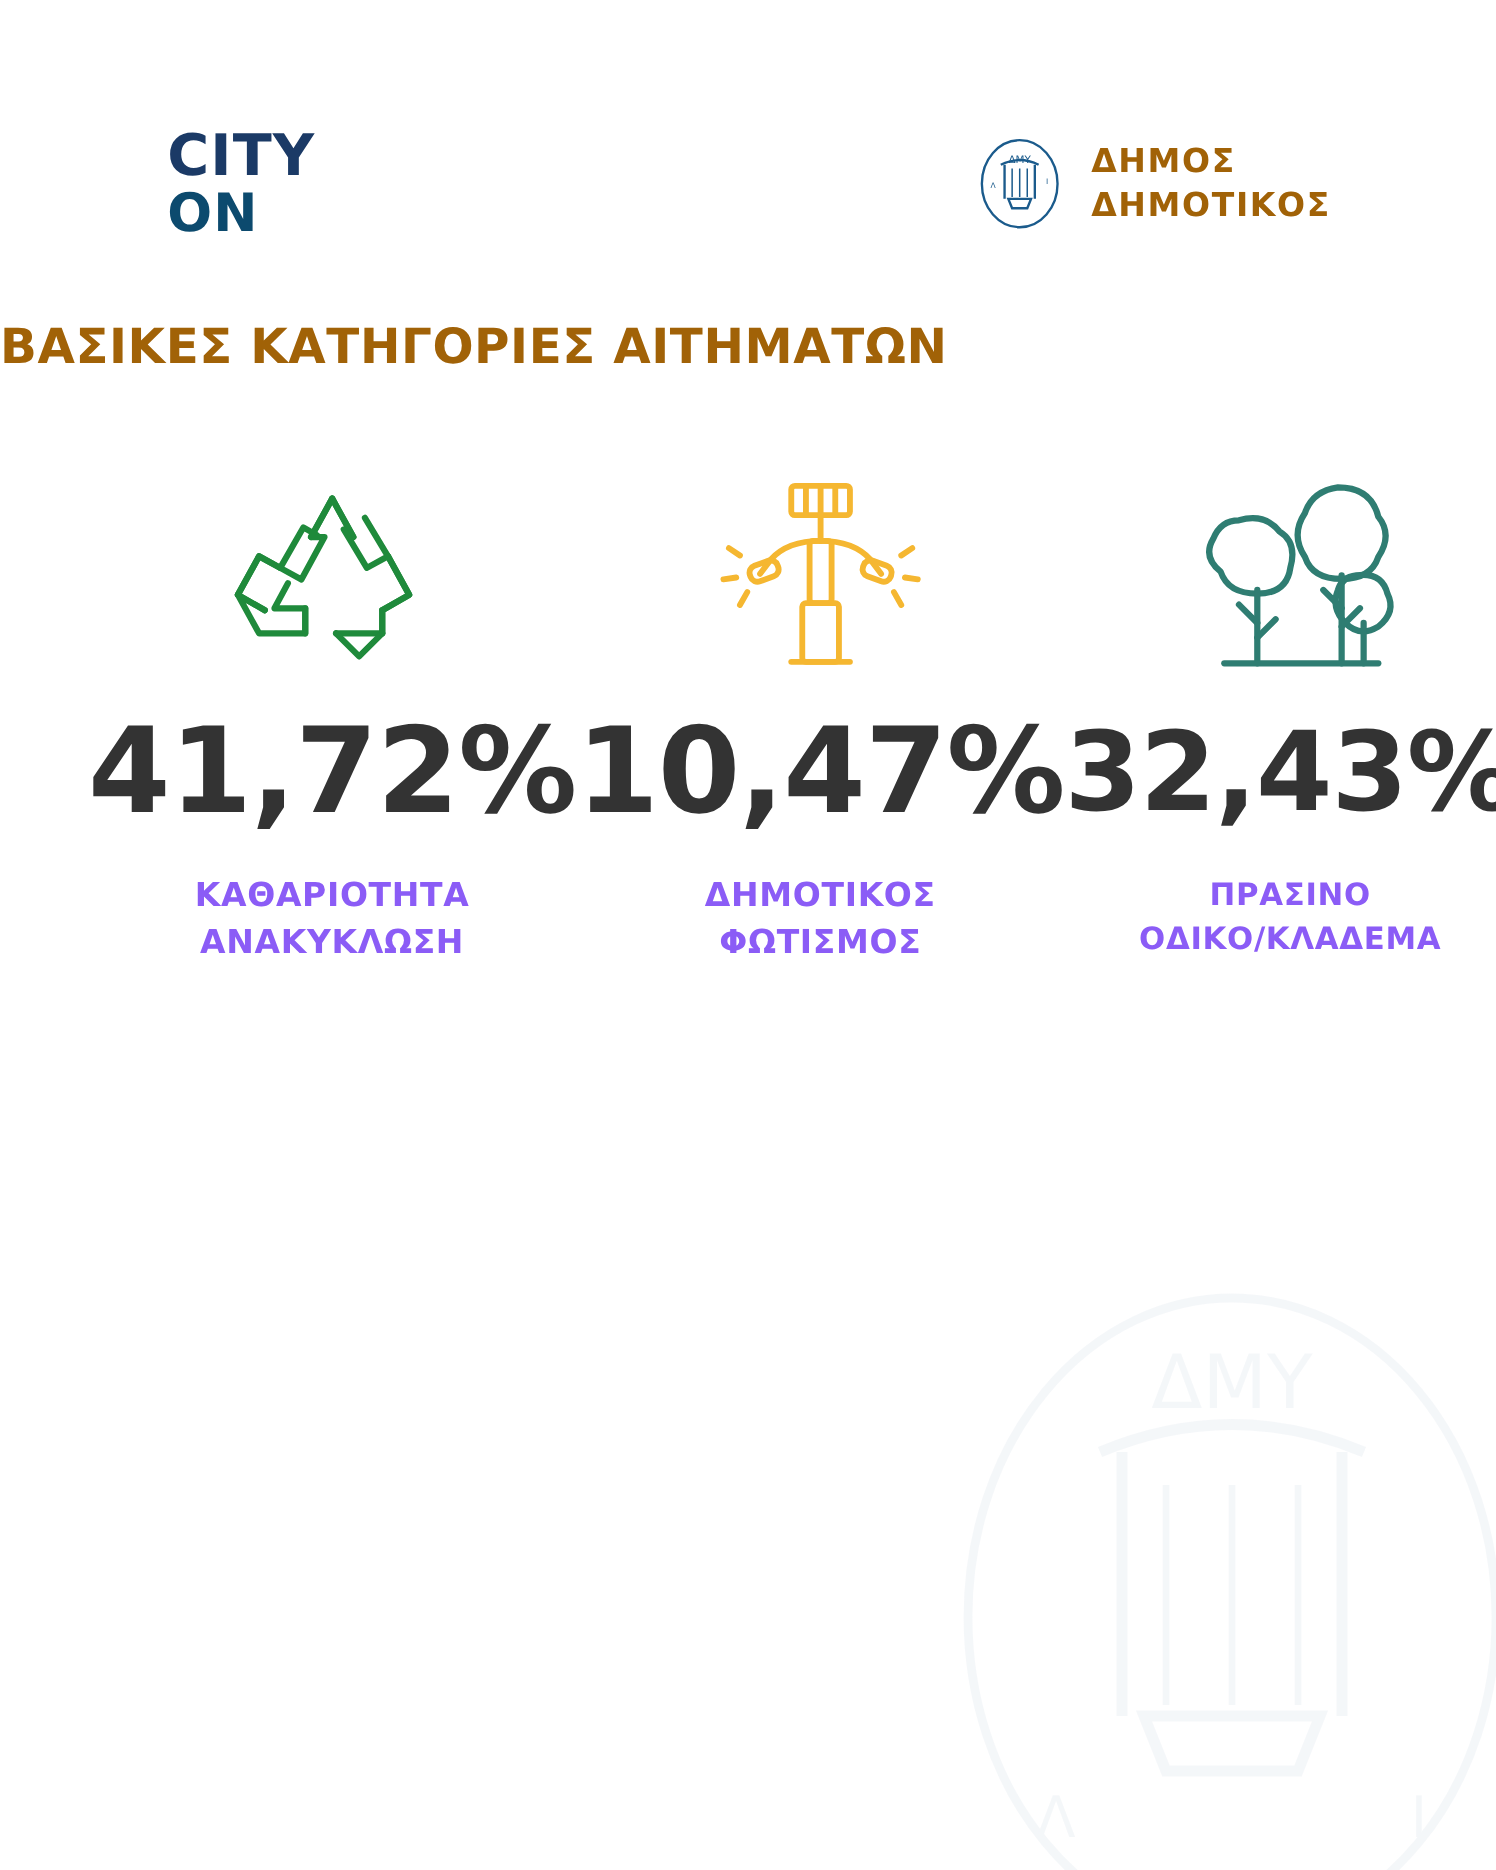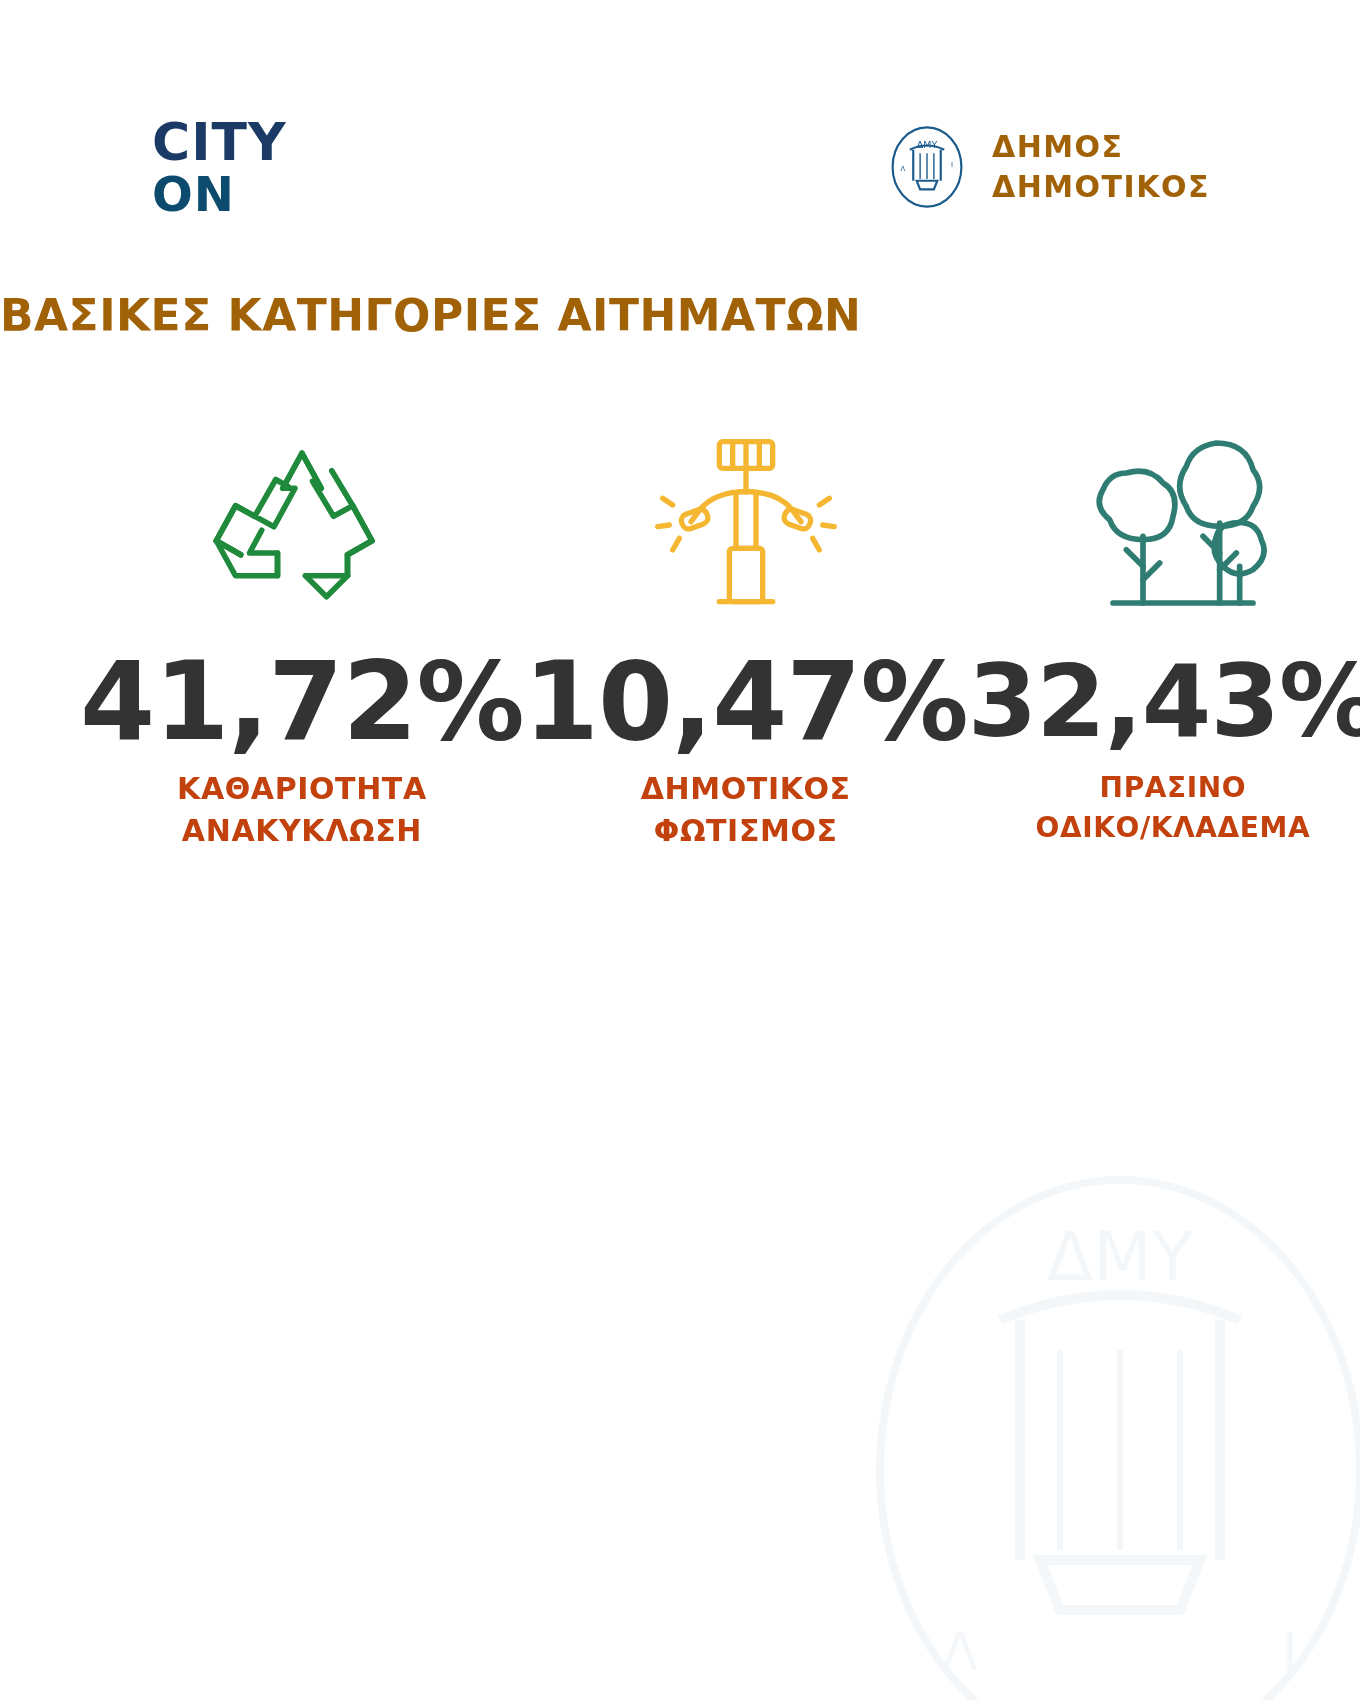--- a/index.html
+++ b/index.html
@@ -121,26 +121,26 @@
   .value {
     font-size: 108px;
     font-weight: bold;
     letter-spacing: -1px;
     color: #333333;
     line-height: 108px;
     font-family: "DejaVu Sans", sans-serif;
     margin-top: 8px;
   }
   .label {
-    margin-top: 12px;
+    margin-top: 38px;
     font-size: 30px;
     font-weight: bold;
     letter-spacing: 0.6px;
     line-height: 42px;
-    color: #c2410c;
+    color: #8b5cf6;
     font-family: "DejaVu Sans", sans-serif;
     white-space: pre-line;
   }
   .cell.row2 .value { font-size: 100px; }
   .cell.row2 .label { font-size: 28px; line-height: 40px; }
 </style>
 </head>
 <body>
 
 <svg class="watermark" viewBox="0 0 280 310">

